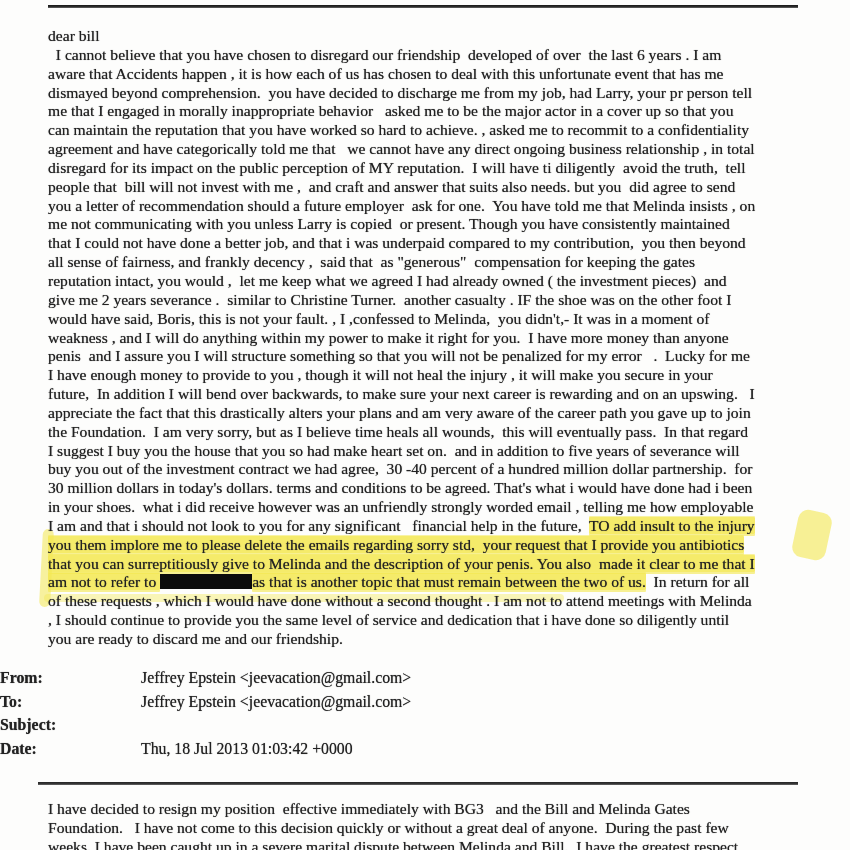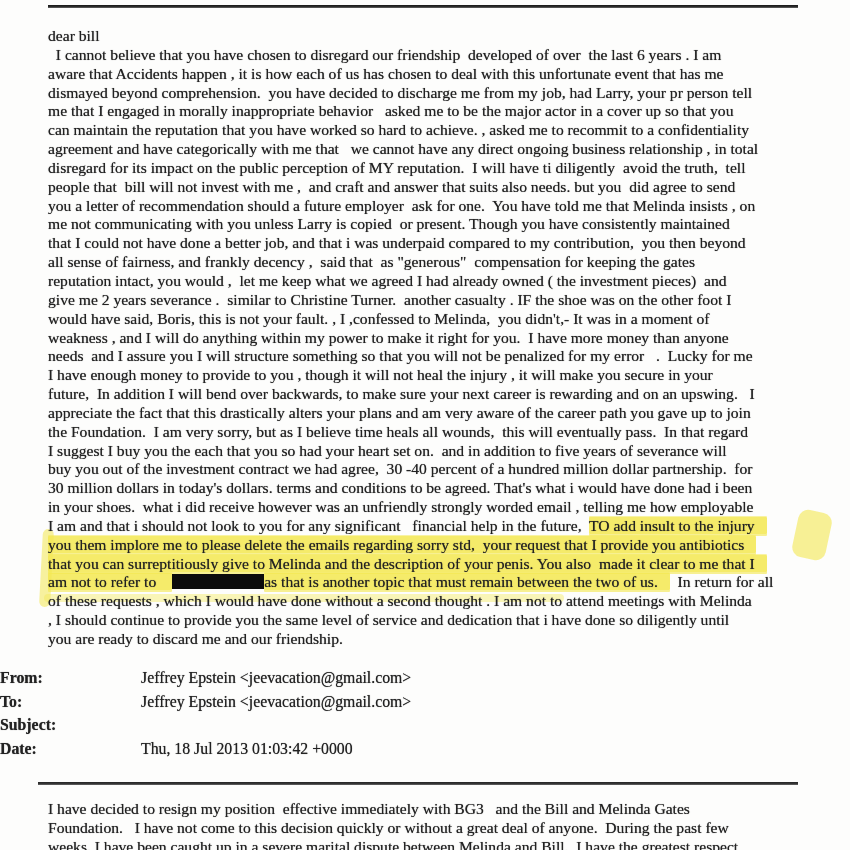--- a/index.html
+++ b/index.html
@@ -15,21 +15,21 @@
     background:linear-gradient(to bottom,#161616 0%,#2e2e2e 60%,#6a6a6a 100%);
   }
   .bodytext{
     position:absolute;left:48px;top:27px;width:772px;
     font-size:15.6px;line-height:18.85px;
     text-shadow:0 0 0.8px rgba(30,30,30,0.75);
   }
   .line{white-space:pre;}
   .hl{
     background:var(--hl,#F3E850D9);
-    padding-right:12px;
+    padding-right:0;
     box-shadow:0 2px 0 #F3E8509E, 0 -1px 0 #F3E85085;
     border-radius:1px;
   }
   .redact{
     display:inline-block;width:92px;height:15px;
     background:var(--redact,#0c0c0c);
     vertical-align:-2px;
   }
   .stroke-left{
     position:absolute;left:41px;top:529px;width:11px;height:78px;
@@ -72,37 +72,37 @@
   <div class="stroke-right"></div>
   <div class="smudge"></div>
 
   <div class="bodytext" id="letter-body">
       <div class="line"><span>dear bill</span></div>
       <div class="line"><span>  I cannot believe that you have chosen to disregard our friendship  developed of over  the last 6 years . I am</span></div>
       <div class="line"><span>aware that Accidents happen , it is how each of us has chosen to deal with this unfortunate event that has me</span></div>
       <div class="line"><span>dismayed beyond comprehension.  you have decided to discharge me from my job, had Larry, your pr person tell</span></div>
       <div class="line"><span>me that I engaged in morally inappropriate behavior   asked me to be the major actor in a cover up so that you</span></div>
       <div class="line"><span>can maintain the reputation that you have worked so hard to achieve. , asked me to recommit to a confidentiality</span></div>
-      <div class="line"><span>agreement and have categorically with me that   we cannot have any direct ongoing business relationship , in total</span></div>
+      <div class="line"><span>agreement and have categorically told me that   we cannot have any direct ongoing business relationship , in total</span></div>
       <div class="line"><span>disregard for its impact on the public perception of MY reputation.  I will have ti diligently  avoid the truth,  tell</span></div>
       <div class="line"><span>people that  bill will not invest with me ,  and craft and answer that suits also needs. but you  did agree to send</span></div>
       <div class="line"><span>you a letter of recommendation should a future employer  ask for one.  You have told me that Melinda insists , on</span></div>
       <div class="line"><span>me not communicating with you unless Larry is copied  or present. Though you have consistently maintained</span></div>
       <div class="line"><span>that I could not have done a better job, and that i was underpaid compared to my contribution,  you then beyond</span></div>
       <div class="line"><span>all sense of fairness, and frankly decency ,  said that  as "generous"  compensation for keeping the gates</span></div>
       <div class="line"><span>reputation intact, you would ,  let me keep what we agreed I had already owned ( the investment pieces)  and</span></div>
       <div class="line"><span>give me 2 years severance .  similar to Christine Turner.  another casualty . IF the shoe was on the other foot I</span></div>
       <div class="line"><span>would have said, Boris, this is not your fault. , I ,confessed to Melinda,  you didn't,- It was in a moment of</span></div>
       <div class="line"><span>weakness , and I will do anything within my power to make it right for you.  I have more money than anyone</span></div>
-      <div class="line"><span>needs  and I assure you I will structure something so that you will not be penalized for my error   .  Lucky for me</span></div>
+      <div class="line"><span>penis  and I assure you I will structure something so that you will not be penalized for my error   .  Lucky for me</span></div>
       <div class="line"><span>I have enough money to provide to you , though it will not heal the injury , it will make you secure in your</span></div>
       <div class="line"><span>future,  In addition I will bend over backwards, to make sure your next career is rewarding and on an upswing.   I</span></div>
       <div class="line"><span>appreciate the fact that this drastically alters your plans and am very aware of the career path you gave up to join</span></div>
       <div class="line"><span>the Foundation.  I am very sorry, but as I believe time heals all wounds,  this will eventually pass.  In that regard</span></div>
-      <div class="line"><span>I suggest I buy you the each that you so had your heart set on.  and in addition to five years of severance will</span></div>
+      <div class="line"><span>I suggest I buy you the house that you so had make heart set on.  and in addition to five years of severance will</span></div>
       <div class="line"><span>buy you out of the investment contract we had agree,  30 -40 percent of a hundred million dollar partnership.  for</span></div>
       <div class="line"><span>30 million dollars in today's dollars. terms and conditions to be agreed. That's what i would have done had i been</span></div>
       <div class="line"><span>in your shoes.  what i did receive however was an unfriendly strongly worded email , telling me how employable</span></div>
       <div class="line"><span>I am and that i should not look to you for any significant   financial help in the future,  </span><span class="hl">TO add insult to the injury</span></div>
       <div class="line"><span class="hl">you them implore me to please delete the emails regarding sorry std,  your request that I provide you antibiotics</span></div>
       <div class="line"><span class="hl">that you can surreptitiously give to Melinda and the description of your penis. You also  made it clear to me that I</span></div>
       <div class="line"><span class="hl">am not to refer to </span><span class="redact"></span><span class="hl">as that is another topic that must remain between the two of us.</span><span>  In return for all</span></div>
       <div class="line"><span>of these requests , which I would have done without a second thought . I am not to attend meetings with Melinda</span></div>
       <div class="line"><span>, I should continue to provide you the same level of service and dedication that i have done so diligently until</span></div>
       <div class="line"><span>you are ready to discard me and our friendship.</span></div>

